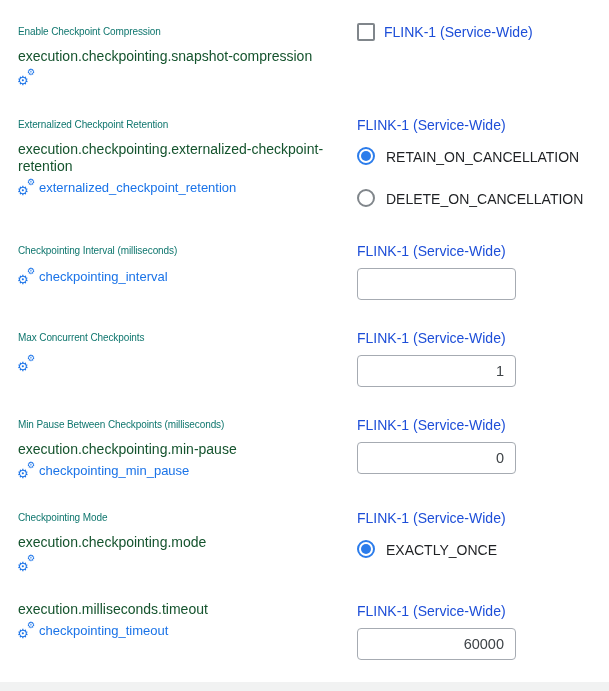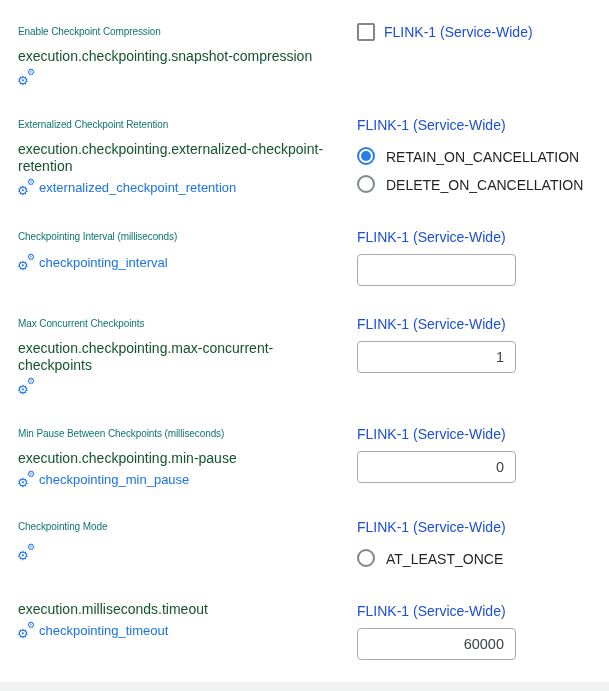--- a/index.html
+++ b/index.html
@@ -94,21 +94,21 @@
     margin-right:9px;
     flex:0 0 14px;
     cursor:pointer;
   }
   .radio-row{
     display:flex;
     align-items:flex-start;
     margin-top:12px;
     height:24px;
   }
-  .radio-row + .radio-row{margin-top:4px;}
+  .radio-row + .radio-row{margin-top:18px;}
   .radio{
     display:inline-block;
     box-sizing:border-box;
     width:18px;height:18px;
     border-radius:50%;
     margin-right:11px;
     flex:0 0 18px;
     position:relative;
     cursor:pointer;
   }
@@ -212,21 +212,20 @@
     </div>
     <div class="right-col">
       <div class="scope-label">FLINK-1 (Service-Wide)</div>
       <input class="value-input" type="text" value="" style="">
     </div>
   </div>
 
   <div class="section">
     <div class="left-col">
       <div class="setting-title">Max Concurrent Checkpoints</div>
-      <div class="property-name">execution.checkpointing.max-concurrent-checkpoints</div>
       <div class="api-row">
         <span class="gears-icon">
             <span class="gear-big">⚙</span>
             <span class="gear-small">⚙</span>
           </span>
       </div>
     </div>
     <div class="right-col">
       <div class="scope-label">FLINK-1 (Service-Wide)</div>
       <input class="value-input" type="text" value="1" style="">
@@ -247,32 +246,33 @@
     </div>
     <div class="right-col">
       <div class="scope-label">FLINK-1 (Service-Wide)</div>
       <input class="value-input" type="text" value="0" style="">
     </div>
   </div>
 
   <div class="section">
     <div class="left-col">
       <div class="setting-title">Checkpointing Mode</div>
+      <div class="property-name">execution.checkpointing.mode</div>
       <div class="api-row">
         <span class="gears-icon">
             <span class="gear-big">⚙</span>
             <span class="gear-small">⚙</span>
           </span>
       </div>
     </div>
     <div class="right-col">
       <div class="scope-label">FLINK-1 (Service-Wide)</div>
       <div class="radio-row">
-        <span class="radio unselected"></span>
-        <span class="radio-label">AT_LEAST_ONCE</span>
+        <span class="radio selected"></span>
+        <span class="radio-label">EXACTLY_ONCE</span>
       </div>
     </div>
   </div>
 
   <div class="section">
     <div class="left-col">
       <div class="property-name">execution.milliseconds.timeout</div>
       <div class="api-row">
         <span class="gears-icon">
             <span class="gear-big">⚙</span>

